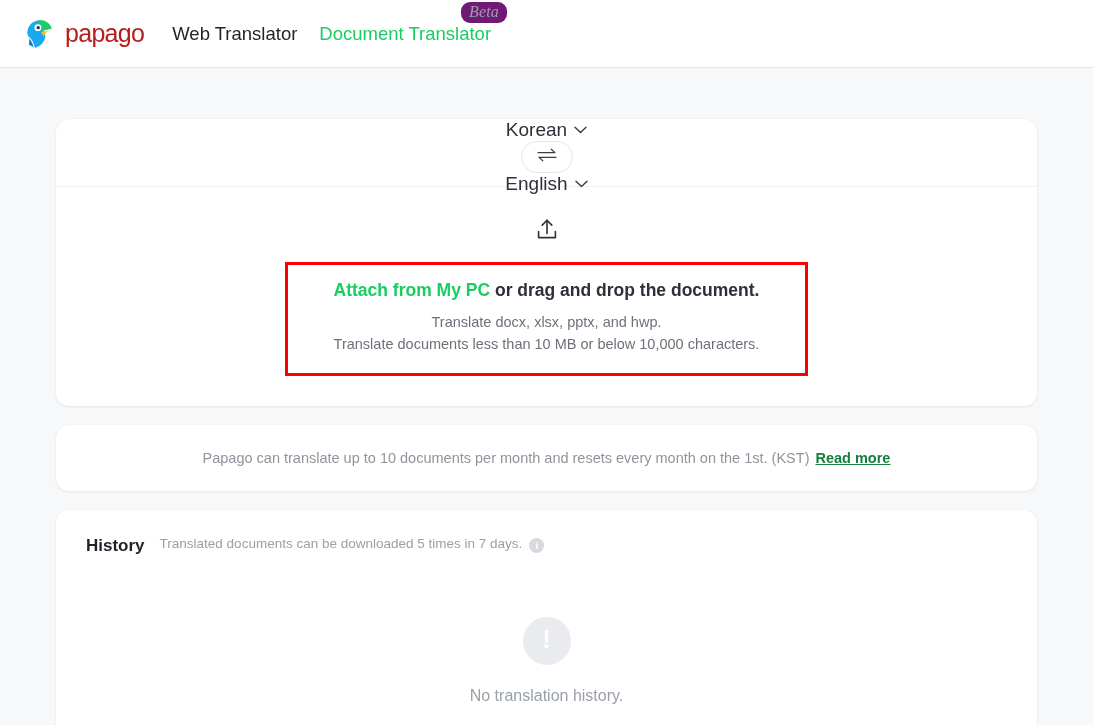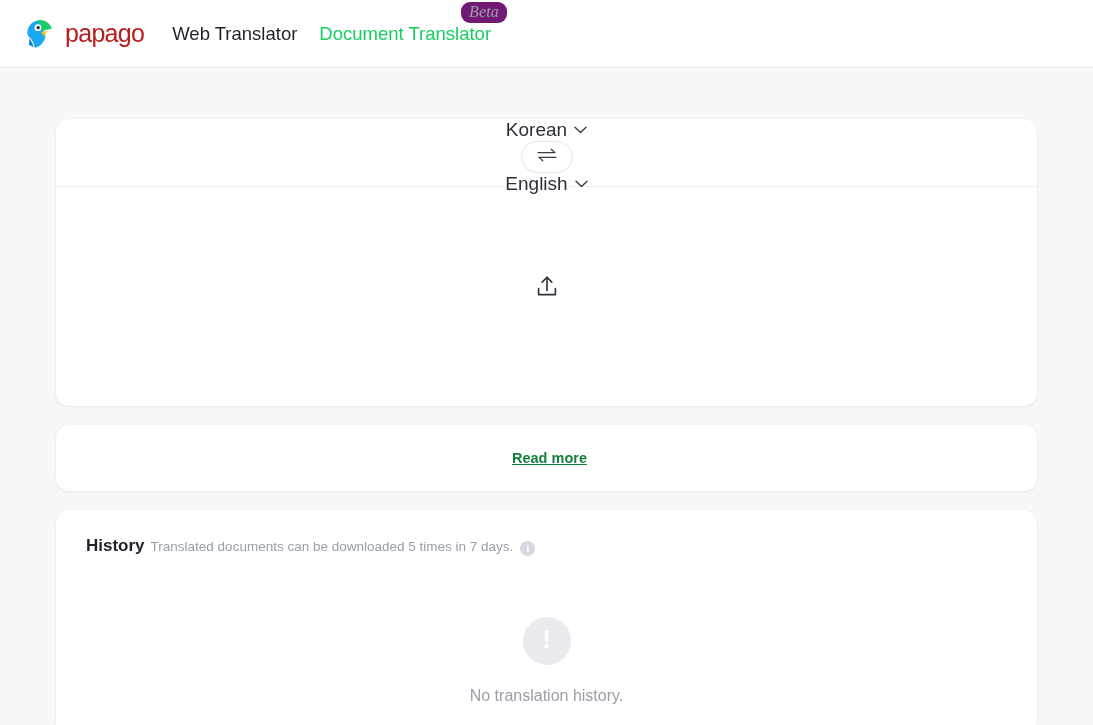--- a/index.html
+++ b/index.html
@@ -174,22 +174,22 @@
   }
 
   
   .history {
     margin-top: 19px;
     min-height: 225px;
     padding: 26px 30px 0;
   }
   .history-head {
     display: flex;
-    align-items: center;
-    gap: 6px;
+    align-items: flex-start;
+    gap: 15px;
   }
   .history-title {
     font-size: 17px;
     font-weight: bold;
     color: #1f2329;
   }
   .history-desc {
     font-size: 13.5px;
     color: #9aa0a8;
     display: flex;
@@ -310,25 +310,33 @@
 
       <div class="dropzone">
         <span class="upload-icon">
           <svg width="26" height="26" viewBox="0 0 26 26" xmlns="http://www.w3.org/2000/svg">
             <path d="M13 3.4 V16.4" fill="none" stroke="#2c3038" stroke-width="1.6" stroke-linecap="round"></path>
             <path d="M8.2 8.1 L13 3.3 L17.8 8.1" fill="none" stroke="#2c3038" stroke-width="1.6" stroke-linecap="round" stroke-linejoin="round"></path>
             <path d="M4.6 14.6 V20.6 H21.4 V14.6" fill="none" stroke="#2c3038" stroke-width="1.6" stroke-linecap="round" stroke-linejoin="round"></path>
           </svg>
         </span>
 
+        <div class="drop-box">
+          <div class="drop-main">
+            <span class="link">Attach from My PC</span><span> or drag and drop the document.</span>
+          </div>
+          <div class="drop-sub">Translate docx, xlsx, pptx, and hwp.</div>
+          <div class="drop-sub">Translate documents less than 10 MB or below 10,000 characters.</div>
+        </div>
       </div>
 
     </div>
 
     <div class="card notice">
+      <span>Papago can translate up to 10 documents per month and resets every month on the 1st. (KST)</span>
       <span class="read-more">Read more</span>
     </div>
 
     <div class="card history">
       <div class="history-head">
         <span class="history-title">History</span>
         <span class="history-desc">
           <span>Translated documents can be downloaded 5 times in 7 days.</span>
           <span class="info-icon">i</span>
         </span>

